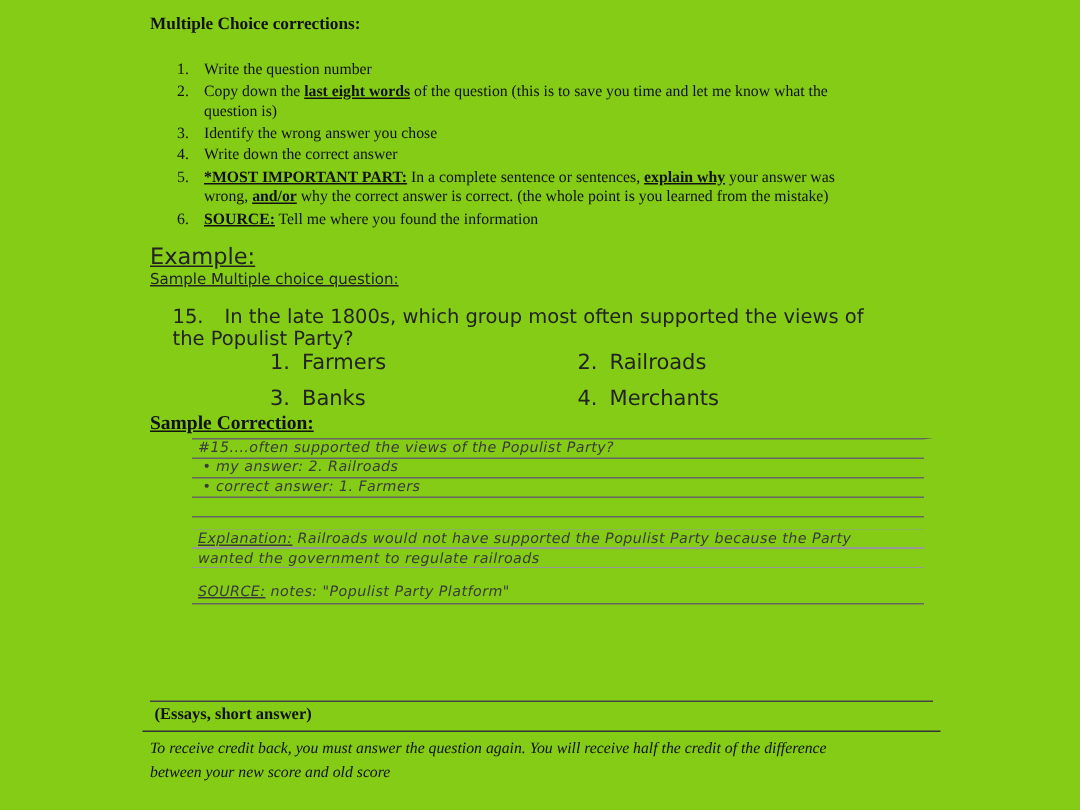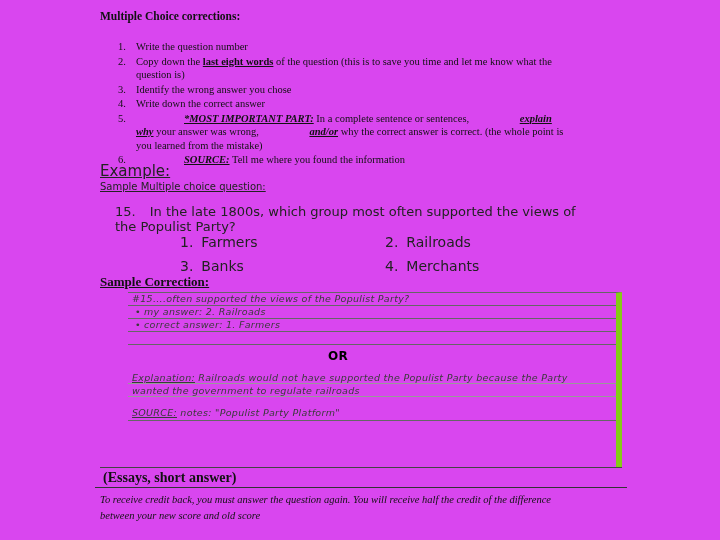--- a/index.html
+++ b/index.html
@@ -1,26 +1,26 @@
 <!DOCTYPE html>
 <html><head>
 <meta charset="utf-8">
 <style>
   html,body{margin:0;padding:0;background:#fff;}
-  .page{position:relative;width:720px;height:540px;background:#d946ef;overflow:hidden;
+  .page{position:relative;width:720px;height:540px;background:#84cc16;overflow:hidden;
         font-family:"Liberation Serif",serif;color:#111;}
 
   
   .doc-title{position:absolute;left:100px;top:10px;font-size:11.5px;font-weight:bold;}
   .ilist{position:absolute;left:118px;top:40px;width:452px;font-size:10.5px;line-height:13.5px;}
   .li{display:flex;margin-bottom:1px;}
   .li .num{width:18px;flex:none;}
   .li .txt{flex:1;}
   .bu{font-weight:bold;text-decoration:underline;}
-  .biu{font-weight:bold;font-style:italic;text-decoration:underline;margin-left:48px;}
+  .biu{font-weight:bold;text-decoration:underline;}
 
   
   .hand{font-family:"DejaVu Sans",sans-serif;color:#222;}
   .ex-label{position:absolute;left:100px;top:162px;font-size:15px;text-decoration:underline;}
   .ex-sub{position:absolute;left:100px;top:181px;font-size:10px;text-decoration:underline;}
   .question{position:absolute;left:115px;top:204px;width:470px;font-size:13px;}
   .question .qnum{margin-right:14px;}
   .opt{position:absolute;font-size:14px;}
   .opt .onum{margin-right:8px;}
   .opt1{left:180px;top:234px;} .opt2{left:385px;top:234px;}
@@ -36,21 +36,21 @@
   .rrow .dot{display:inline-block;width:12px;text-align:center;}
   .expl{margin-top:8px;width:100%;box-sizing:border-box;padding:0 46px 1px 4px;line-height:13px;
         background:repeating-linear-gradient(to bottom,transparent 0,transparent 12px,#999 12px,#999 13px);}
   .expl .lbl{text-decoration:underline;}
   .or{width:420px;text-align:center;font-style:normal;font-weight:bold;font-size:12px;color:#000;margin:4px 0 2px;}
   .srcrow{margin-top:9px;border-bottom:1px solid #666;padding:0 0 2px 4px;}
   .srcrow .lbl{text-decoration:underline;}
 
   
   .div1{position:absolute;left:100px;top:467px;width:522px;border-top:1px solid #444;}
-  .essays-head{position:absolute;left:103px;top:470px;font-size:14px;font-weight:bold;}
+  .essays-head{position:absolute;left:103px;top:470px;font-size:11px;font-weight:bold;}
   .div2{position:absolute;left:95px;top:487px;width:532px;border-top:1.5px solid #333;}
   .credit{position:absolute;left:100px;top:492px;width:472px;font-size:10.5px;line-height:16px;font-style:italic;}
 </style>
 </head>
 <body>
 
 <div class="page">
 
   <div class="doc-title">Multiple Choice corrections:</div>
 
@@ -107,21 +107,20 @@
     <div class="rrow">#15....often supported the views of the Populist Party?</div>
     <div class="rrow">
       <span class="dot">•</span><span>my answer: 2. Railroads</span>
     </div>
     <div class="rrow">
       <span class="dot">•</span><span>correct answer: 1. Farmers</span>
     </div>
     <div class="rrow"></div>
 
 
-    <div class="or">OR</div>
 
     <div class="expl">
       <span class="lbl">Explanation:</span><span> Railroads would not have supported the Populist Party because the Party wanted the government to regulate railroads</span>
     </div>
 
     <div class="srcrow">
       <span class="lbl">SOURCE:</span><span> notes: "Populist Party Platform"</span>
     </div>
   </div>
 

